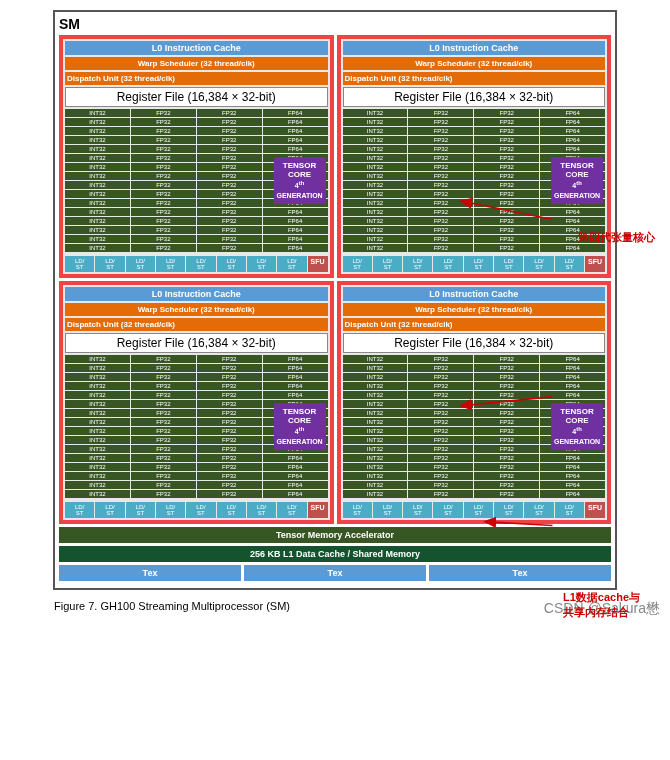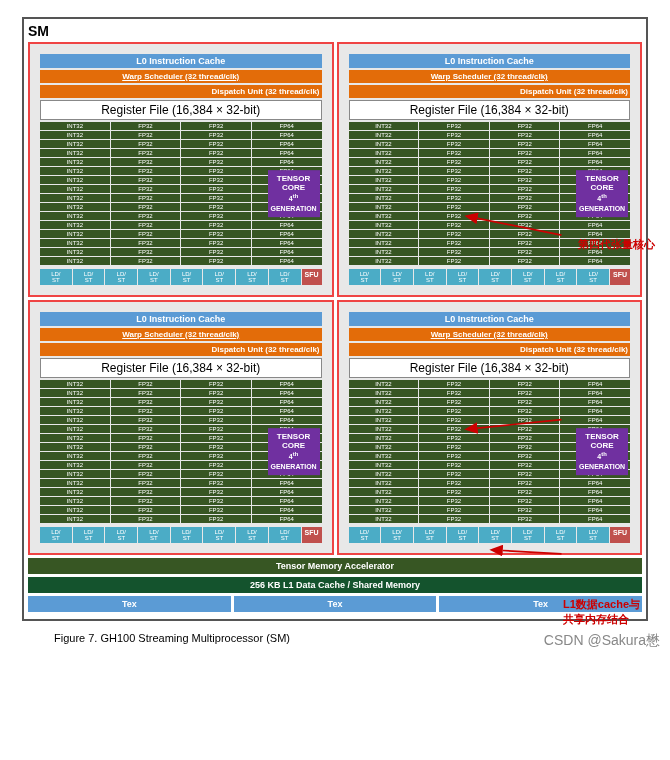--- a/index.html
+++ b/index.html
@@ -34,45 +34,44 @@
     .two-col {
       display: flex;
       gap: 3px;
       margin-bottom: 3px;
     }
     .col-half {
       flex: 1;
       display: flex;
       flex-direction: column;
       gap: 2px;
-      border: 2px solid #ef4444;
-      padding: 10px;
+      border: 4px solid #ef4444;
+      padding: 2px;
       background: #e8e8e8;
     }
     .l0-instruction-cache {
       background: #5b9bd5;
       color: #fff;
       text-align: center;
       font-size: 9px;
       font-weight: bold;
       padding: 2px;
     }
     .warp-scheduler {
       background: #e36c09;
       color: #fff;
       text-align: center;
       font-size: 8px;
       font-weight: bold;
       padding: 2px;
-      text-decoration: underline;
     }
     .dispatch-unit {
       background: #e36c09;
       color: #fff;
-      text-align: right;
+      text-align: left;
       font-size: 8px;
       font-weight: bold;
       padding: 2px;
     }
     .register-file {
       background: #fff;
       border: 1px solid #888;
       text-align: center;
       font-size: 12px;
       padding: 2px;
@@ -190,22 +189,22 @@
     }
     .figure-caption {
       font-size: 11px;
       color: #000;
       margin-top: 6px;
       display: flex;
       justify-content: space-between;
     }
     .outer-wrapper {
       position: relative;
-      width: 626px;
-      margin: 7px auto;
+      width: 564px;
+      margin: 0 auto;
     }
     
     .svg-arrows {
       position: absolute;
       top: 0;
       left: 0;
       width: 100%;
       height: 100%;
       pointer-events: none;
     }

